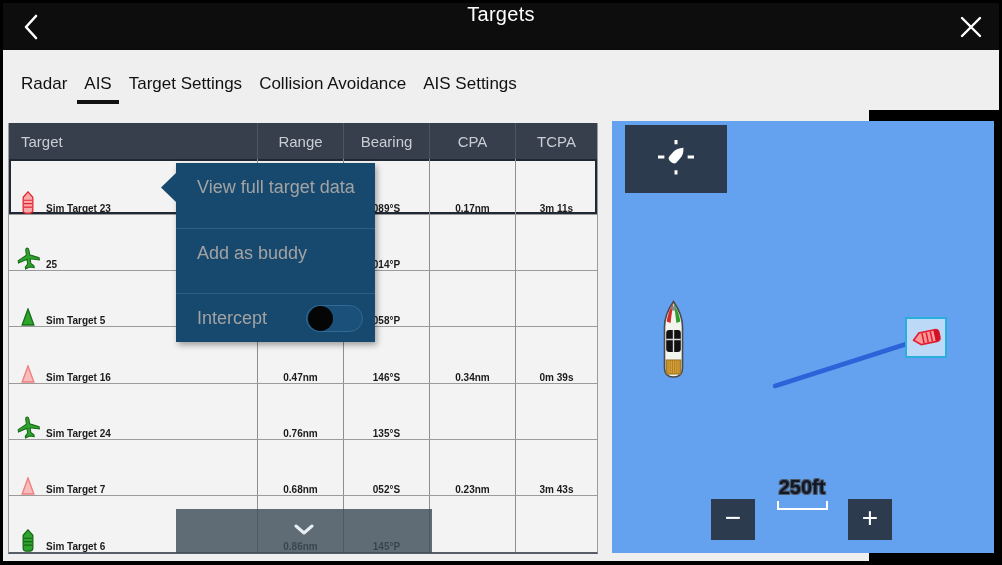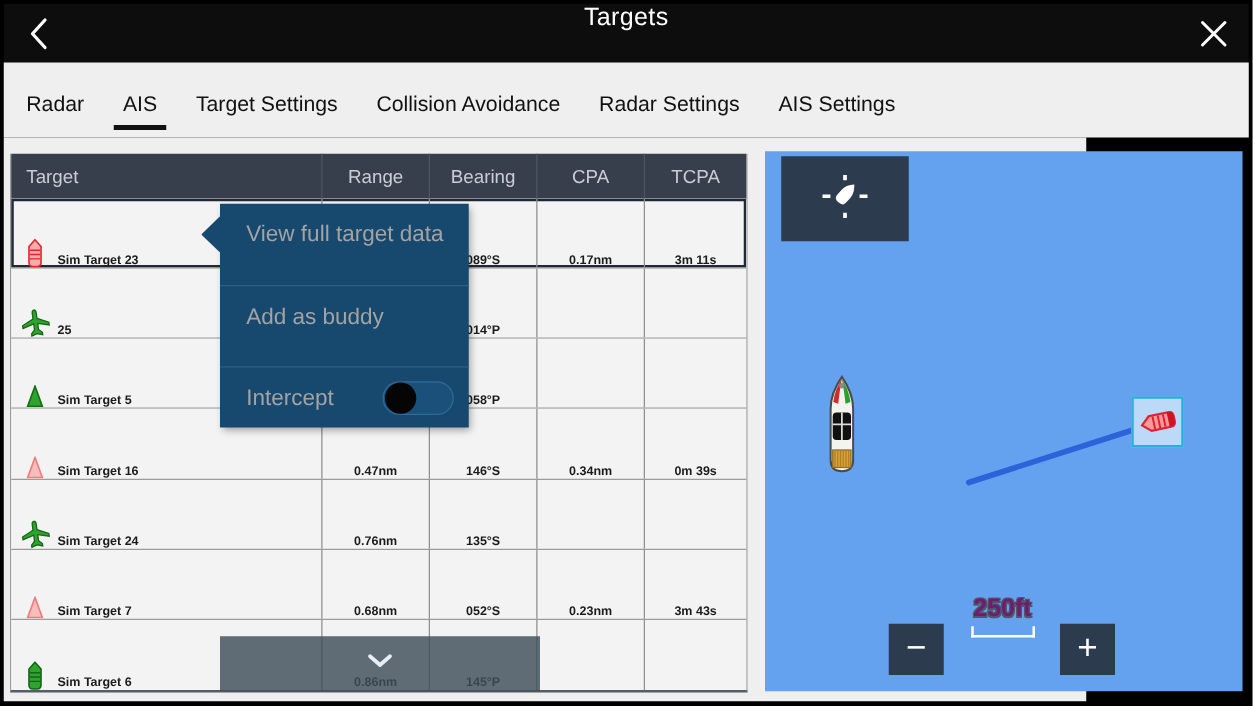--- a/index.html
+++ b/index.html
@@ -10,21 +10,21 @@
   .titlebar { position:absolute; left:3px; top:3px; width:996px; height:47px; background:#0d0d0d;
               display:flex; align-items:flex-start; justify-content:center; }
   .titlebar .title { color:#fff; font-size:20px; letter-spacing:.3px; }
   .nav-btn { position:absolute; top:0; height:47px; width:56px; display:flex; align-items:center; justify-content:center;
              color:#fff; cursor:pointer; }
   .nav-btn.back { left:0; }
   .nav-btn.close { right:0; }
 
   
   .tabbar { position:absolute; left:3px; top:50px; width:996px; height:60px; background:#efefef;
-            display:flex; align-items:center; padding-left:18px; gap:31px; }
+            display:flex; align-items:center; padding-left:18px; gap:17px; }
   .tab { position:relative; height:60px; display:flex; align-items:center; padding-top:7px;
          font-size:17px; color:#111; cursor:pointer; white-space:nowrap; }
   .tab.active::after { content:""; position:absolute; left:-7px; right:-7px; bottom:6px; height:4px; background:#111; }
 
   
   .content { position:absolute; left:3px; top:110px; width:866px; height:451px; background:#efefef; }
 
   
   .target-table { position:absolute; left:5px; top:13px; width:590px; height:431px;
                   border-left:1px solid #9b9b9b; border-right:1px solid #9b9b9b; border-bottom:2px solid #565d66; }
@@ -65,21 +65,21 @@
   .locate-btn { left:13px; top:4px; width:102px; height:68px; }
   .zoom-out-btn { left:99px; top:378px; width:44px; height:41px; }
   .zoom-in-btn  { left:236px; top:378px; width:44px; height:41px; }
   .zoom-glyph { color:#fff; font-size:28px; line-height:1; padding-bottom:3px; }
   .own-vessel { position:absolute; left:45px; top:179px; width:33px; height:80px; }
   .cog-svg { position:absolute; left:0; top:0; pointer-events:none; }
   .target-box { position:absolute; left:293px; top:196px; width:42px; height:41px; background:#bcdaf8;
                 border:2px solid #29aede; display:flex; align-items:center; justify-content:center; cursor:pointer; }
   .target-box .tgt { transform:rotate(-102deg); display:flex; }
   .scale-label { position:absolute; left:150px; top:355px; width:80px; text-align:center;
-                 color:#701a75; font-size:20px; font-weight:bold;
+                 color:#0f172a; font-size:20px; font-weight:bold;
                  text-shadow:-1px -1px 0 #4e5a66, 1px -1px 0 #4e5a66, -1px 1px 0 #4e5a66, 1px 1px 0 #4e5a66; }
   .scale-bracket { position:absolute; left:165px; top:380px; width:51px; height:9px;
                    border-left:2px solid #fff; border-right:2px solid #fff; border-bottom:2px solid #fff; }
 </style>
 </head>
 <body>
 
 <div class="titlebar">
   <div class="nav-btn back">
     <svg width="20" height="30" viewBox="0 0 20 30">
@@ -92,21 +92,20 @@
       <path d="M3 3 L21 21 M21 3 L3 21" stroke="#fff" stroke-width="2.4" stroke-linecap="round"></path>
     </svg>
   </div>
 </div>
 
 <div class="tabbar">
   <div class="tab">Radar</div>
   <div class="tab active">AIS</div>
   <div class="tab">Target Settings</div>
   <div class="tab">Collision Avoidance</div>
-  <div class="tab">Radar Settings</div>
   <div class="tab">AIS Settings</div>
 </div>
 
 <div class="content">
 
   <div class="target-table">
     <div class="thead">
       <div class="th c-target">Target</div>
       <div class="th c-range">Range</div>
       <div class="th c-bearing">Bearing</div>

